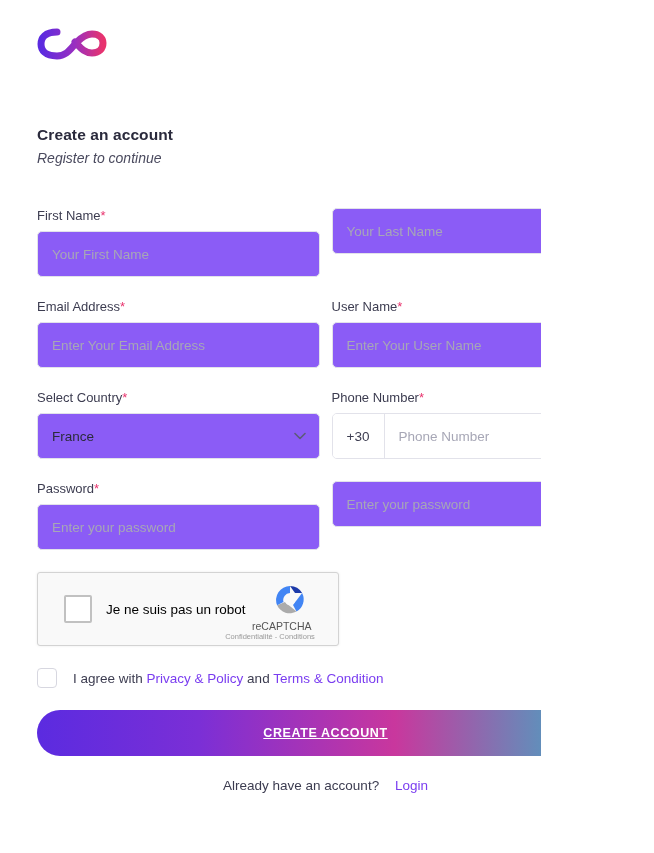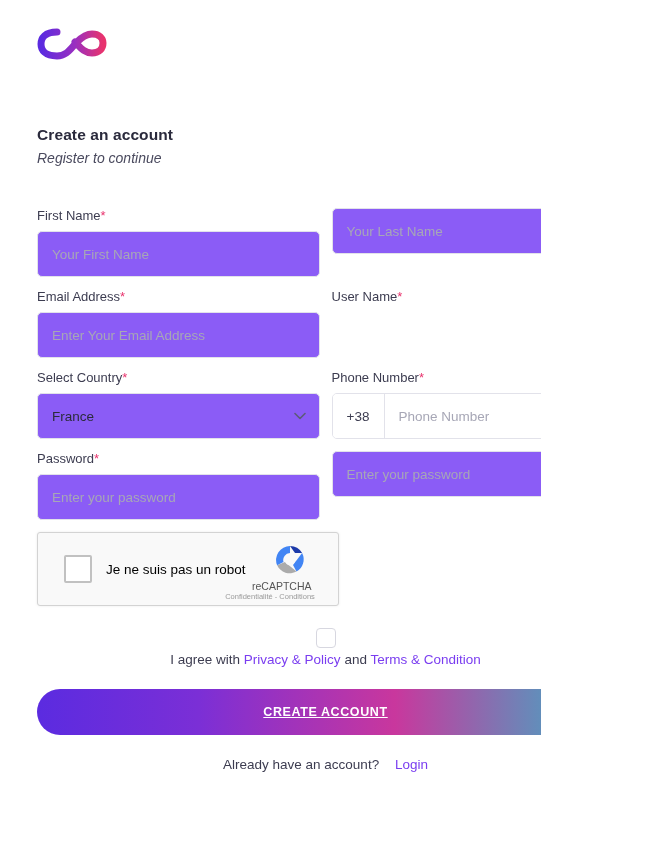--- a/index.html
+++ b/index.html
@@ -45,21 +45,21 @@
   }
   form.reg {
     position: absolute;
     left: 37px;
     top: 208px;
     width: 577px;
   }
   .row {
     display: flex;
     gap: 12px;
-    margin-bottom: 12px;
+    margin-bottom: 22px;
   }
   .field {
     flex: 1 1 0;
     min-width: 0;
   }
   .lbl {
     display: block;
     font-size: 13px;
     color: #3c3c50;
     margin-bottom: 8px;
@@ -175,22 +175,21 @@
     font-size: 7.5px;
     color: #9a9a9a;
     width: 120px;
     text-align: center;
   }
 
   .agree {
     margin-top: 22px;
     display: flex;
     align-items: center;
-    gap: 4px;
-    flex-direction: column;
+    gap: 16px;
   }
   .cb {
     width: 20px;
     height: 20px;
     border: 1.5px solid #d7d7e0;
     border-radius: 4px;
     background: #fff;
     cursor: pointer;
     flex: none;
   }
@@ -266,20 +265,21 @@
       <div class="field">
         <label class="lbl">
           <span>Email Address</span><span class="req">*</span>
         </label>
         <input class="inp" type="text" placeholder="Enter Your Email Address" style="">
       </div>
       <div class="field">
         <label class="lbl">
           <span>User Name</span><span class="req">*</span>
         </label>
+        <input class="inp" type="text" placeholder="Enter Your User Name" style="">
       </div>
     </div>
 
     <div class="row">
       <div class="field">
         <label class="lbl">
           <span>Select Country</span><span class="req">*</span>
         </label>
         <div class="select-wrap">
           <select class="inp">
@@ -290,21 +290,21 @@
                 <path d="M1 1.5 L6 6.5 L11 1.5" fill="none" stroke="#5c5c78" stroke-width="1.6" stroke-linecap="round" stroke-linejoin="round"></path>
               </svg>
           </span>
         </div>
       </div>
       <div class="field">
         <label class="lbl">
           <span>Phone Number</span><span class="req">*</span>
         </label>
         <div class="phone-group">
-          <span class="dial">+38</span>
+          <span class="dial">+30</span>
           <input class="phone-input" type="text" placeholder="Phone Number" style="">
         </div>
       </div>
     </div>
 
     <div class="row">
       <div class="field">
         <label class="lbl">
           <span>Password</span><span class="req">*</span>
         </label>

